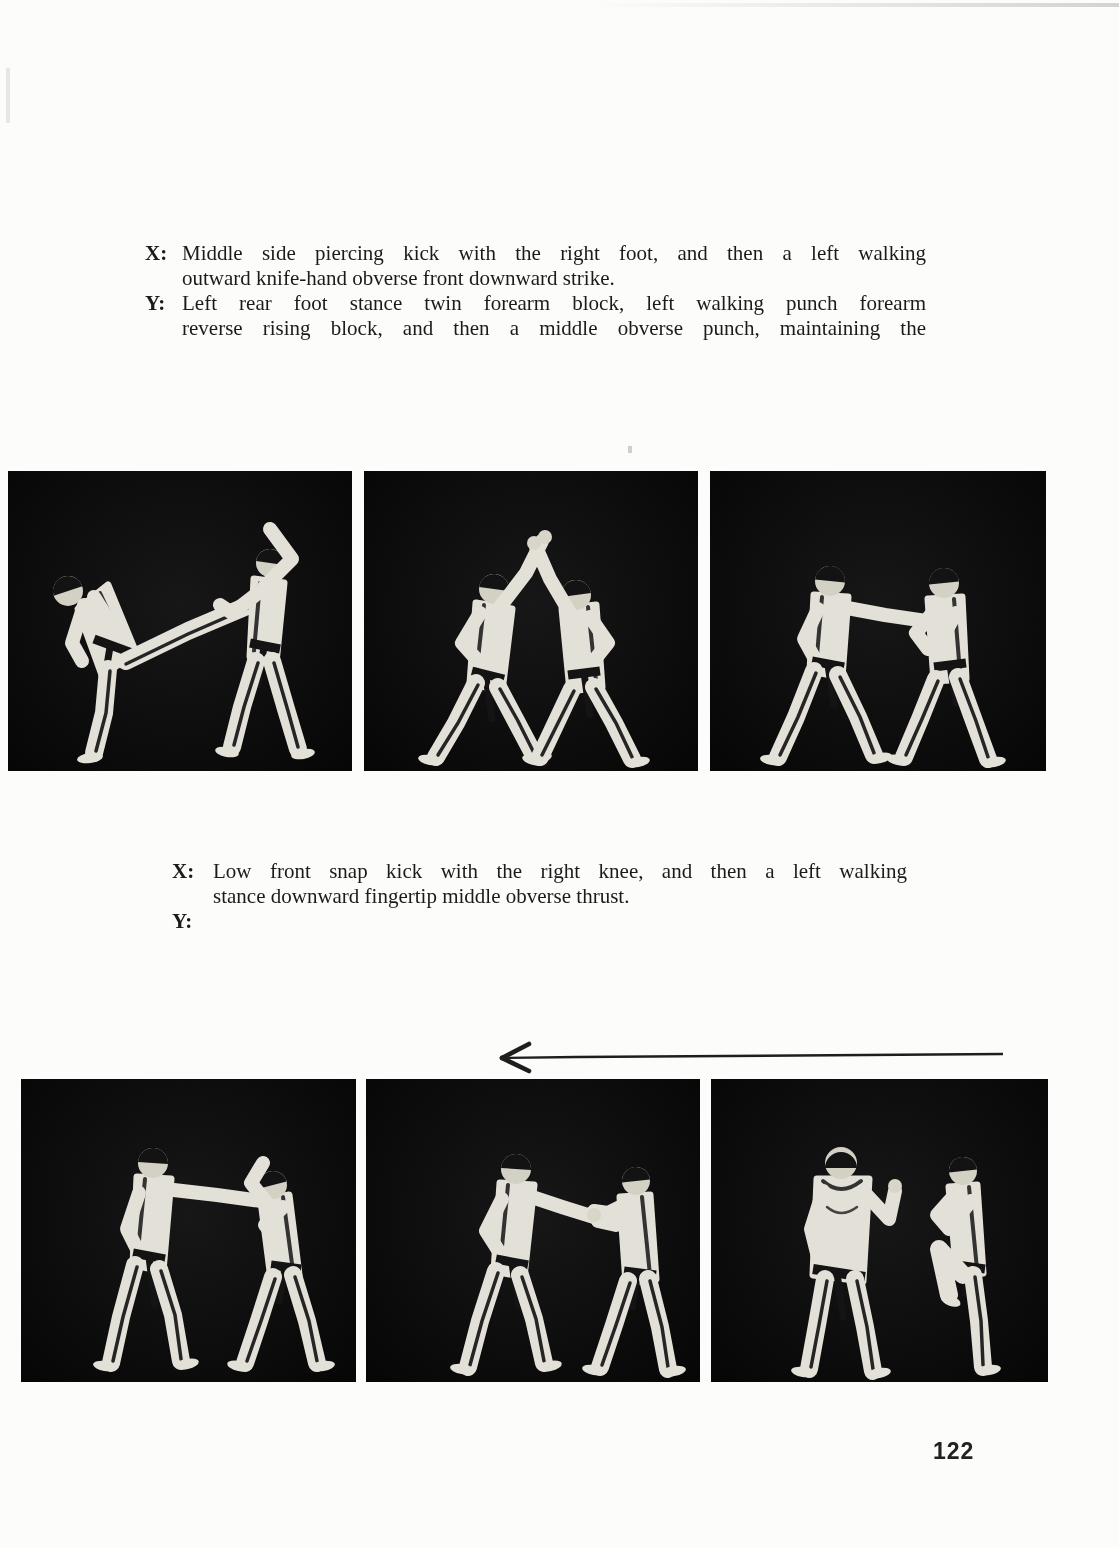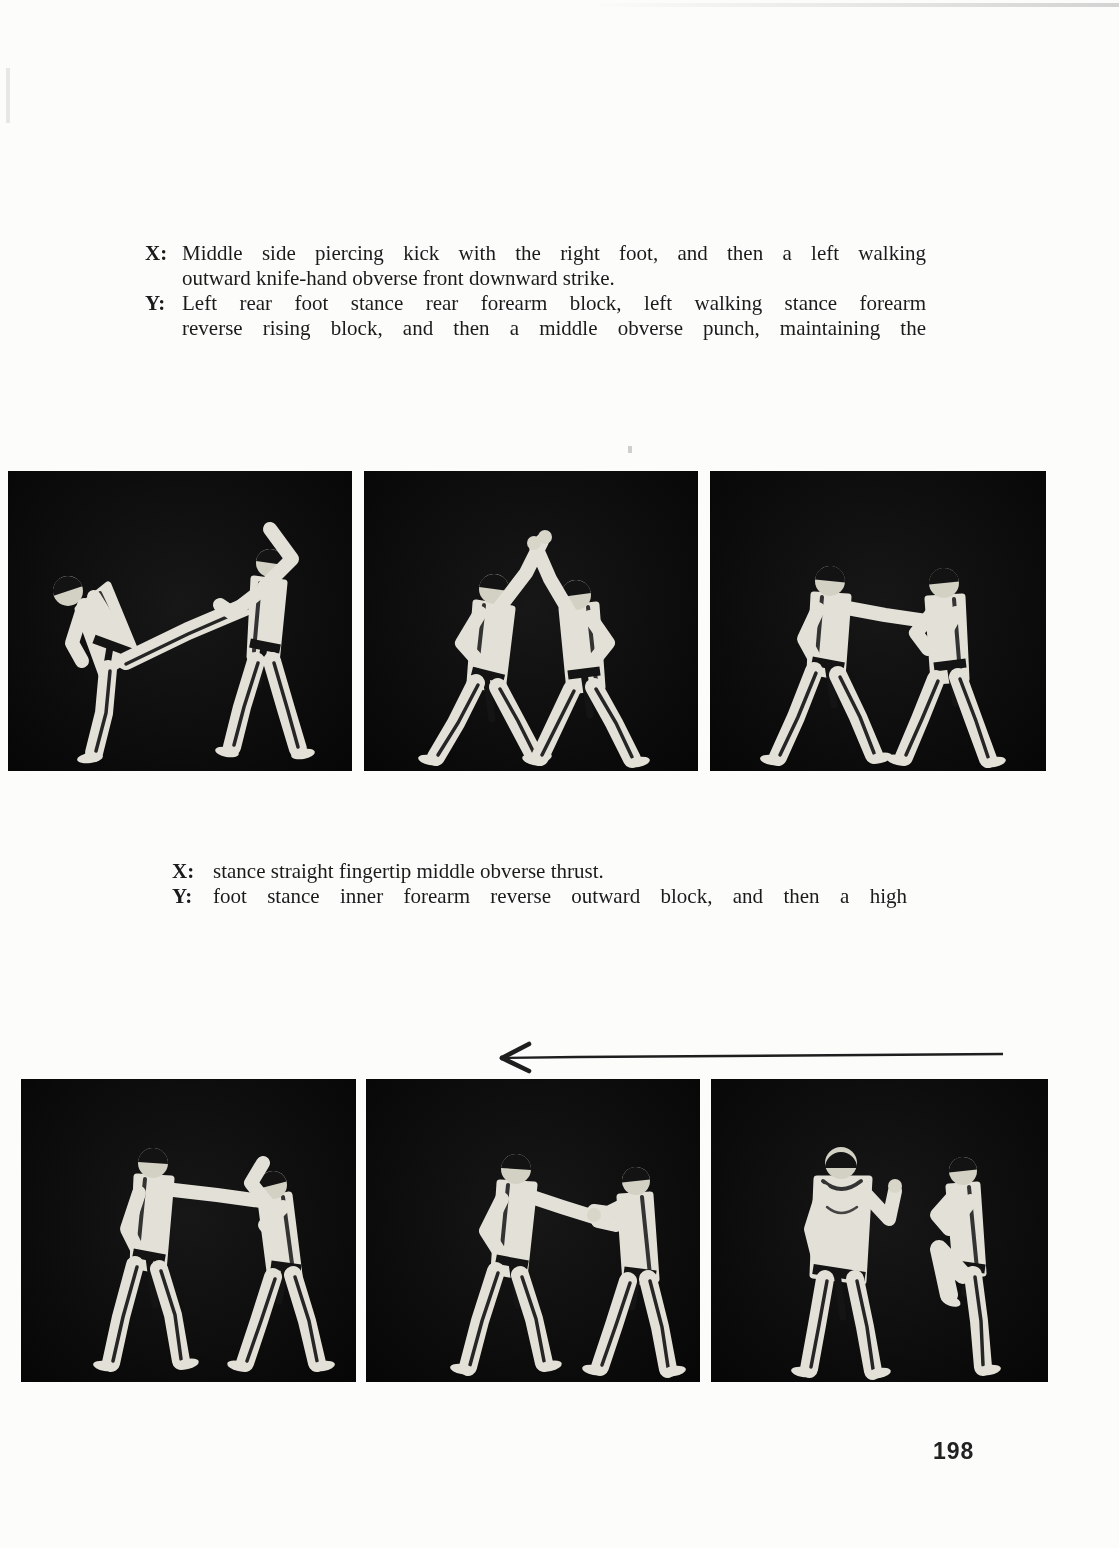--- a/index.html
+++ b/index.html
@@ -70,21 +70,21 @@
   <div class="artifact tick"></div>
 
   <section class="instr instr-top">
     <div class="instr-item">
       <span class="instr-label">X:</span>
       <div class="line jline">Middle side piercing kick with the right foot, and then a left walking</div>
       <div class="line">outward knife-hand obverse front downward strike.</div>
     </div>
     <div class="instr-item">
       <span class="instr-label">Y:</span>
-      <div class="line jline">Left rear foot stance rear forearm block, left walking stance forearm</div>
+      <div class="line jline">Left rear foot stance twin forearm block, left walking punch forearm</div>
       <div class="line jline">reverse rising block, and then a middle obverse punch, maintaining the</div>
     </div>
   </section>
 
   <section>
 
     <figure class="photo" style="left:8px; top:471px; width:344px; height:300px;" role="img" aria-label="Left practitioner performs a middle side piercing kick with the right foot while the right practitioner leans back with one arm raised overhead">
       <svg viewBox="0 0 344 300">
 
         <g>
@@ -202,25 +202,25 @@
           <ellipse class="foot" cx="284" cy="291" rx="12" ry="5" transform="rotate(-10 284 291)"></ellipse>
         </g>
       </svg>
     </figure>
 
   </section>
 
   <section class="instr instr-bottom">
     <div class="instr-item">
       <span class="instr-label">X:</span>
-      <div class="line">stance straight fingertip middle obverse thrust.</div>
+      <div class="line jline">Low front snap kick with the right knee, and then a left walking</div>
+      <div class="line">stance downward fingertip middle obverse thrust.</div>
     </div>
     <div class="instr-item">
       <span class="instr-label">Y:</span>
-      <div class="line jline">foot stance inner forearm reverse outward block, and then a high</div>
     </div>
   </section>
 
   <div class="arrow" aria-label="left">
     <svg viewBox="0 0 528 40">
       <path class="shaft" d="M516,16 L90,19 L15,20"></path>
       <path class="barb" d="M15,20 L42,6"></path>
       <path class="barb" d="M15,20 L42,33"></path>
     </svg>
   </div>
@@ -342,15 +342,15 @@
           <ellipse class="foot" cx="240" cy="222" rx="10" ry="5" transform="rotate(20 240 222)"></ellipse>
           <path class="limb lw18" d="M262,196 L268,242 L272,288"></path>
           <path class="stripe" d="M264,198 L270,242 L272,286"></path>
           <ellipse class="foot" cx="278" cy="291" rx="12" ry="5" transform="rotate(-8 278 291)"></ellipse>
         </g>
       </svg>
     </figure>
 
   </section>
 
-  <div class="page-number">198</div>
+  <div class="page-number">122</div>
 
 </div>
 
 </body></html>

